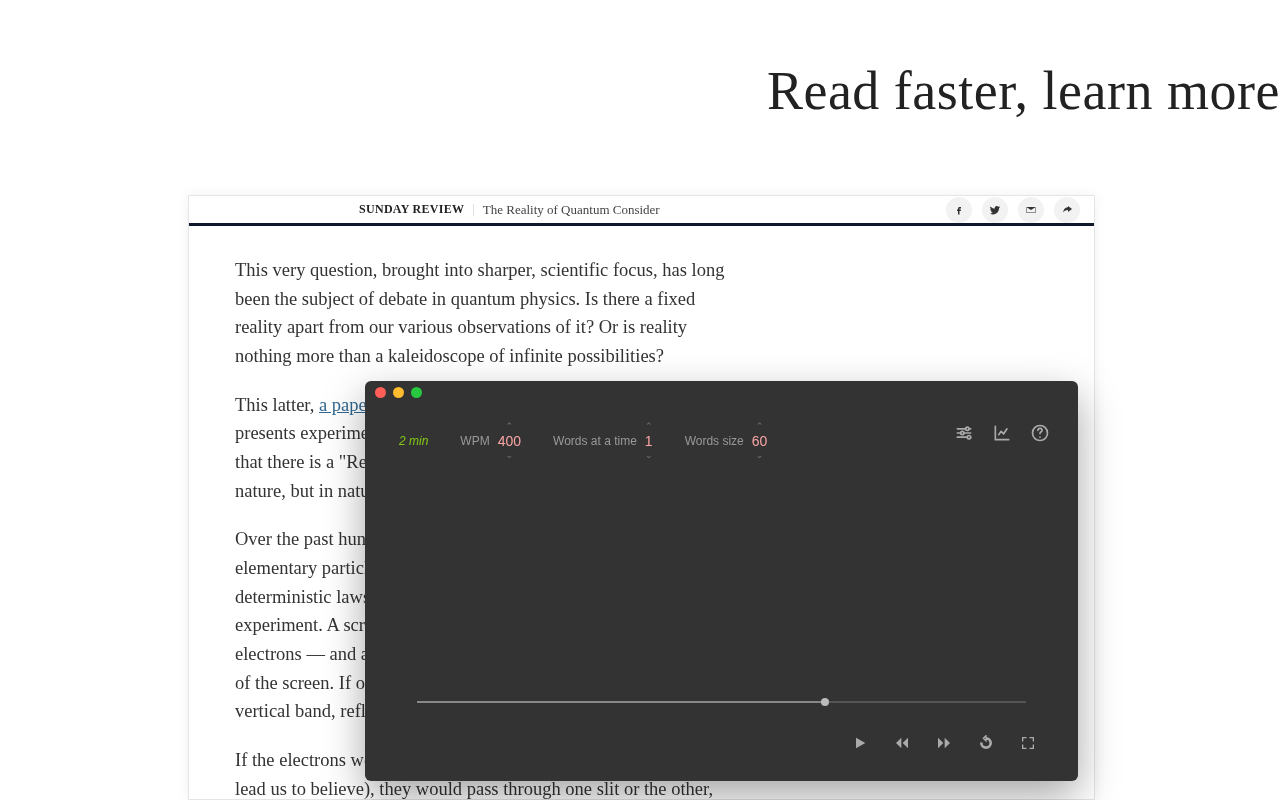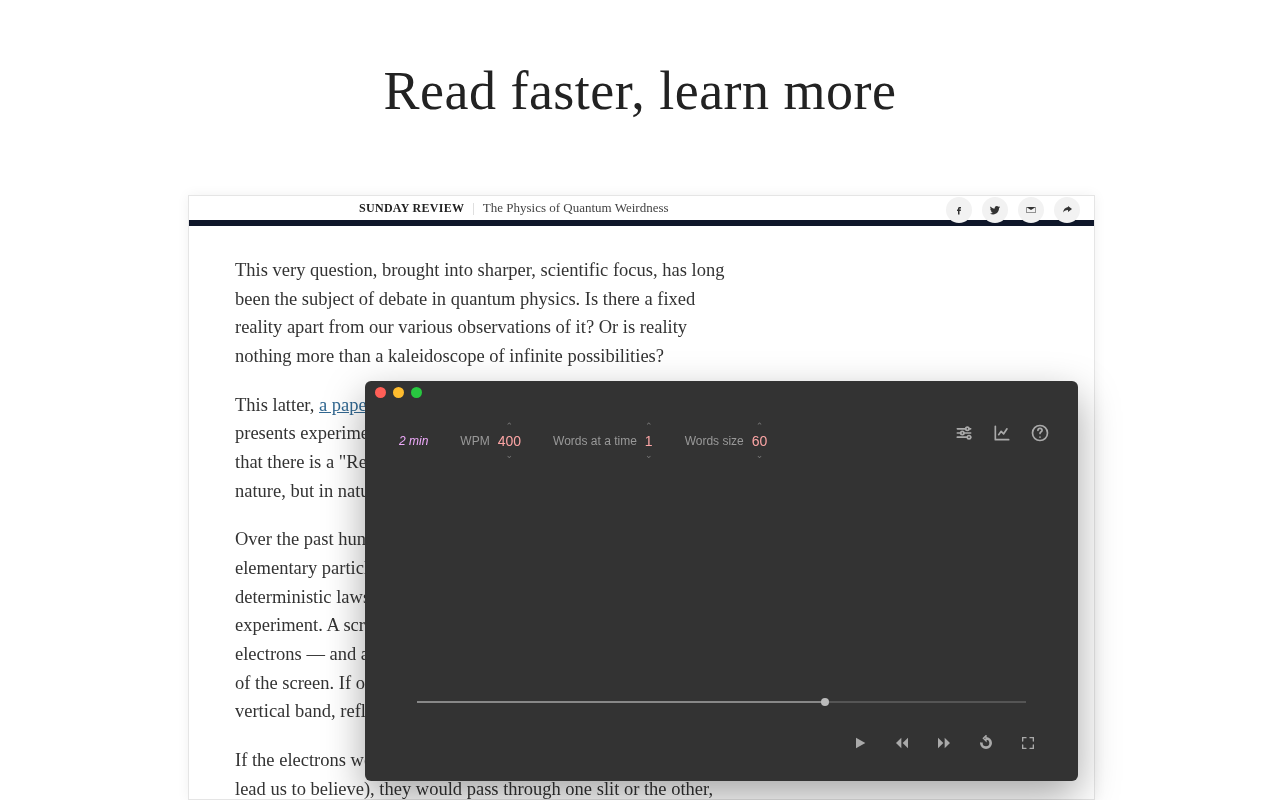--- a/index.html
+++ b/index.html
@@ -1,19 +1,19 @@
 <!DOCTYPE html>
 <html><head>
 <meta charset="utf-8">
 <style>
   * { box-sizing: border-box; margin: 0; padding: 0; }
   html, body { width: 1280px; height: 800px; background: #fff; font-family: Georgia, 'Times New Roman', serif; overflow: hidden; }
   
   .headline {
-    text-align: center;
+    text-align: right;
     font-size: 54px;
     font-weight: 500;
     color: #222;
     margin-top: 60px;
     letter-spacing: 0.5px;
     font-family: Liberation Serif, serif;
   }
   
   .article-window {
     position: absolute;
@@ -22,21 +22,21 @@
     width: 907px;
     height: 605px;
     background: #fff;
     border: 1px solid #e5e5e5;
     box-shadow: 0 0 12px rgba(0,0,0,0.06);
     overflow: hidden;
   }
   
   .article-header {
     height: 30px;
-    border-bottom: 6px solid #0f172a;
+    border-bottom: 3px solid #0f172a;
     display: flex;
     align-items: center;
     padding: 0 14px 0 170px;
     position: relative;
   }
   .article-section {
     font-family: Georgia, serif;
     font-weight: 700;
     font-size: 12px;
     color: #222;
@@ -113,21 +113,21 @@
   
   .reader-controls {
     display: flex;
     align-items: center;
     padding: 18px 30px 0 34px;
     gap: 32px;
     font-size: 12px;
     color: #999;
     position: relative;
   }
-  .ctrl-time { font-style: italic; color: #f0abfc; }
+  .ctrl-time { font-style: italic; color: #84cc16; }
   .ctrl-group {
     display: flex;
     align-items: center;
     gap: 8px;
     position: relative;
   }
   .ctrl-label { color: #999; }
   .ctrl-value {
     color: #ddd;
     display: flex;
@@ -221,21 +221,21 @@
 </style>
 </head>
 <body>
 
 <div class="headline">Read faster, learn more</div>
 
 <div class="article-window">
   <div class="article-header">
     <span class="article-section">SUNDAY REVIEW</span>
     <span class="article-divider">|</span>
-    <span class="article-title">The Physics of Quantum Weirdness</span>
+    <span class="article-title">The Reality of Quantum Consider</span>
     <div class="share-icons">
       <div class="share-btn">
         <svg viewBox="0 0 24 24">
             <path d="M13 9h3V6h-3c-1.7 0-3 1.3-3 3v2H8v3h2v7h3v-7h2.5l.5-3H13V9z"></path>
           </svg>
       </div>
       <div class="share-btn">
         <svg viewBox="0 0 24 24">
             <path d="M22 6c-.8.4-1.6.6-2.5.7.9-.5 1.6-1.4 1.9-2.4-.8.5-1.8.9-2.7 1.1C17.9 4.5 16.8 4 15.6 4c-2.3 0-4.2 1.9-4.2 4.2 0 .3 0 .6.1 1C8 9 5 7.4 3 5c-.4.6-.6 1.4-.6 2.2 0 1.5.7 2.8 1.9 3.5-.7 0-1.4-.2-1.9-.5 0 2 1.4 3.7 3.3 4.1-.3.1-.7.1-1.1.1-.3 0-.5 0-.8-.1.5 1.7 2.1 2.9 4 2.9-1.5 1.1-3.3 1.8-5.3 1.8H2c1.8 1.2 4 1.8 6.3 1.8 7.5 0 11.7-6.3 11.7-11.7v-.5c.8-.6 1.5-1.3 2-2.1z"></path>
           </svg>

